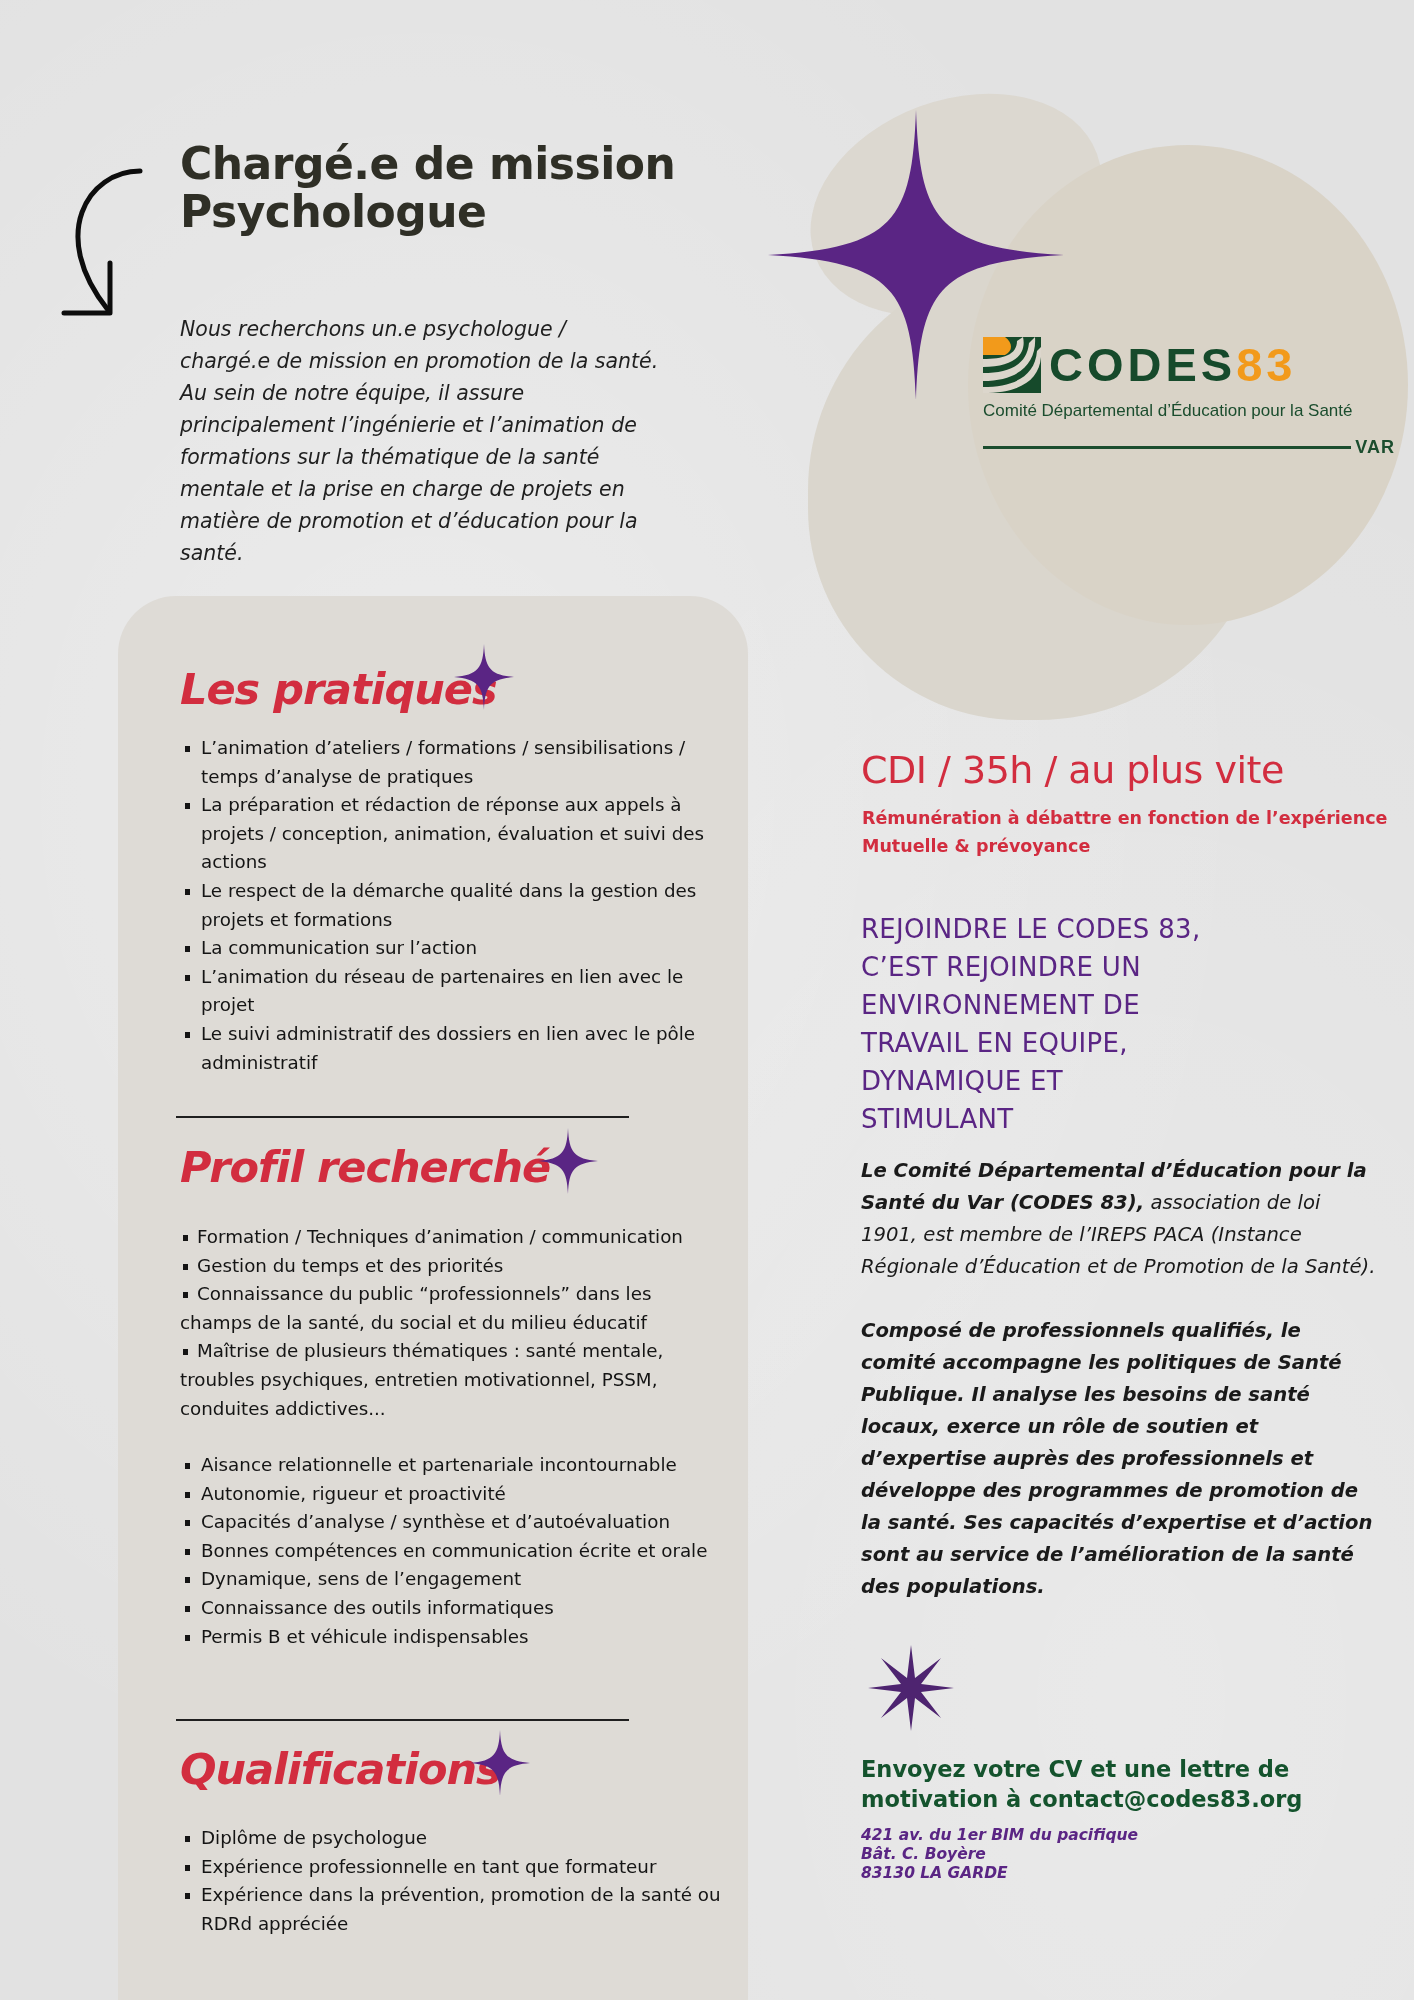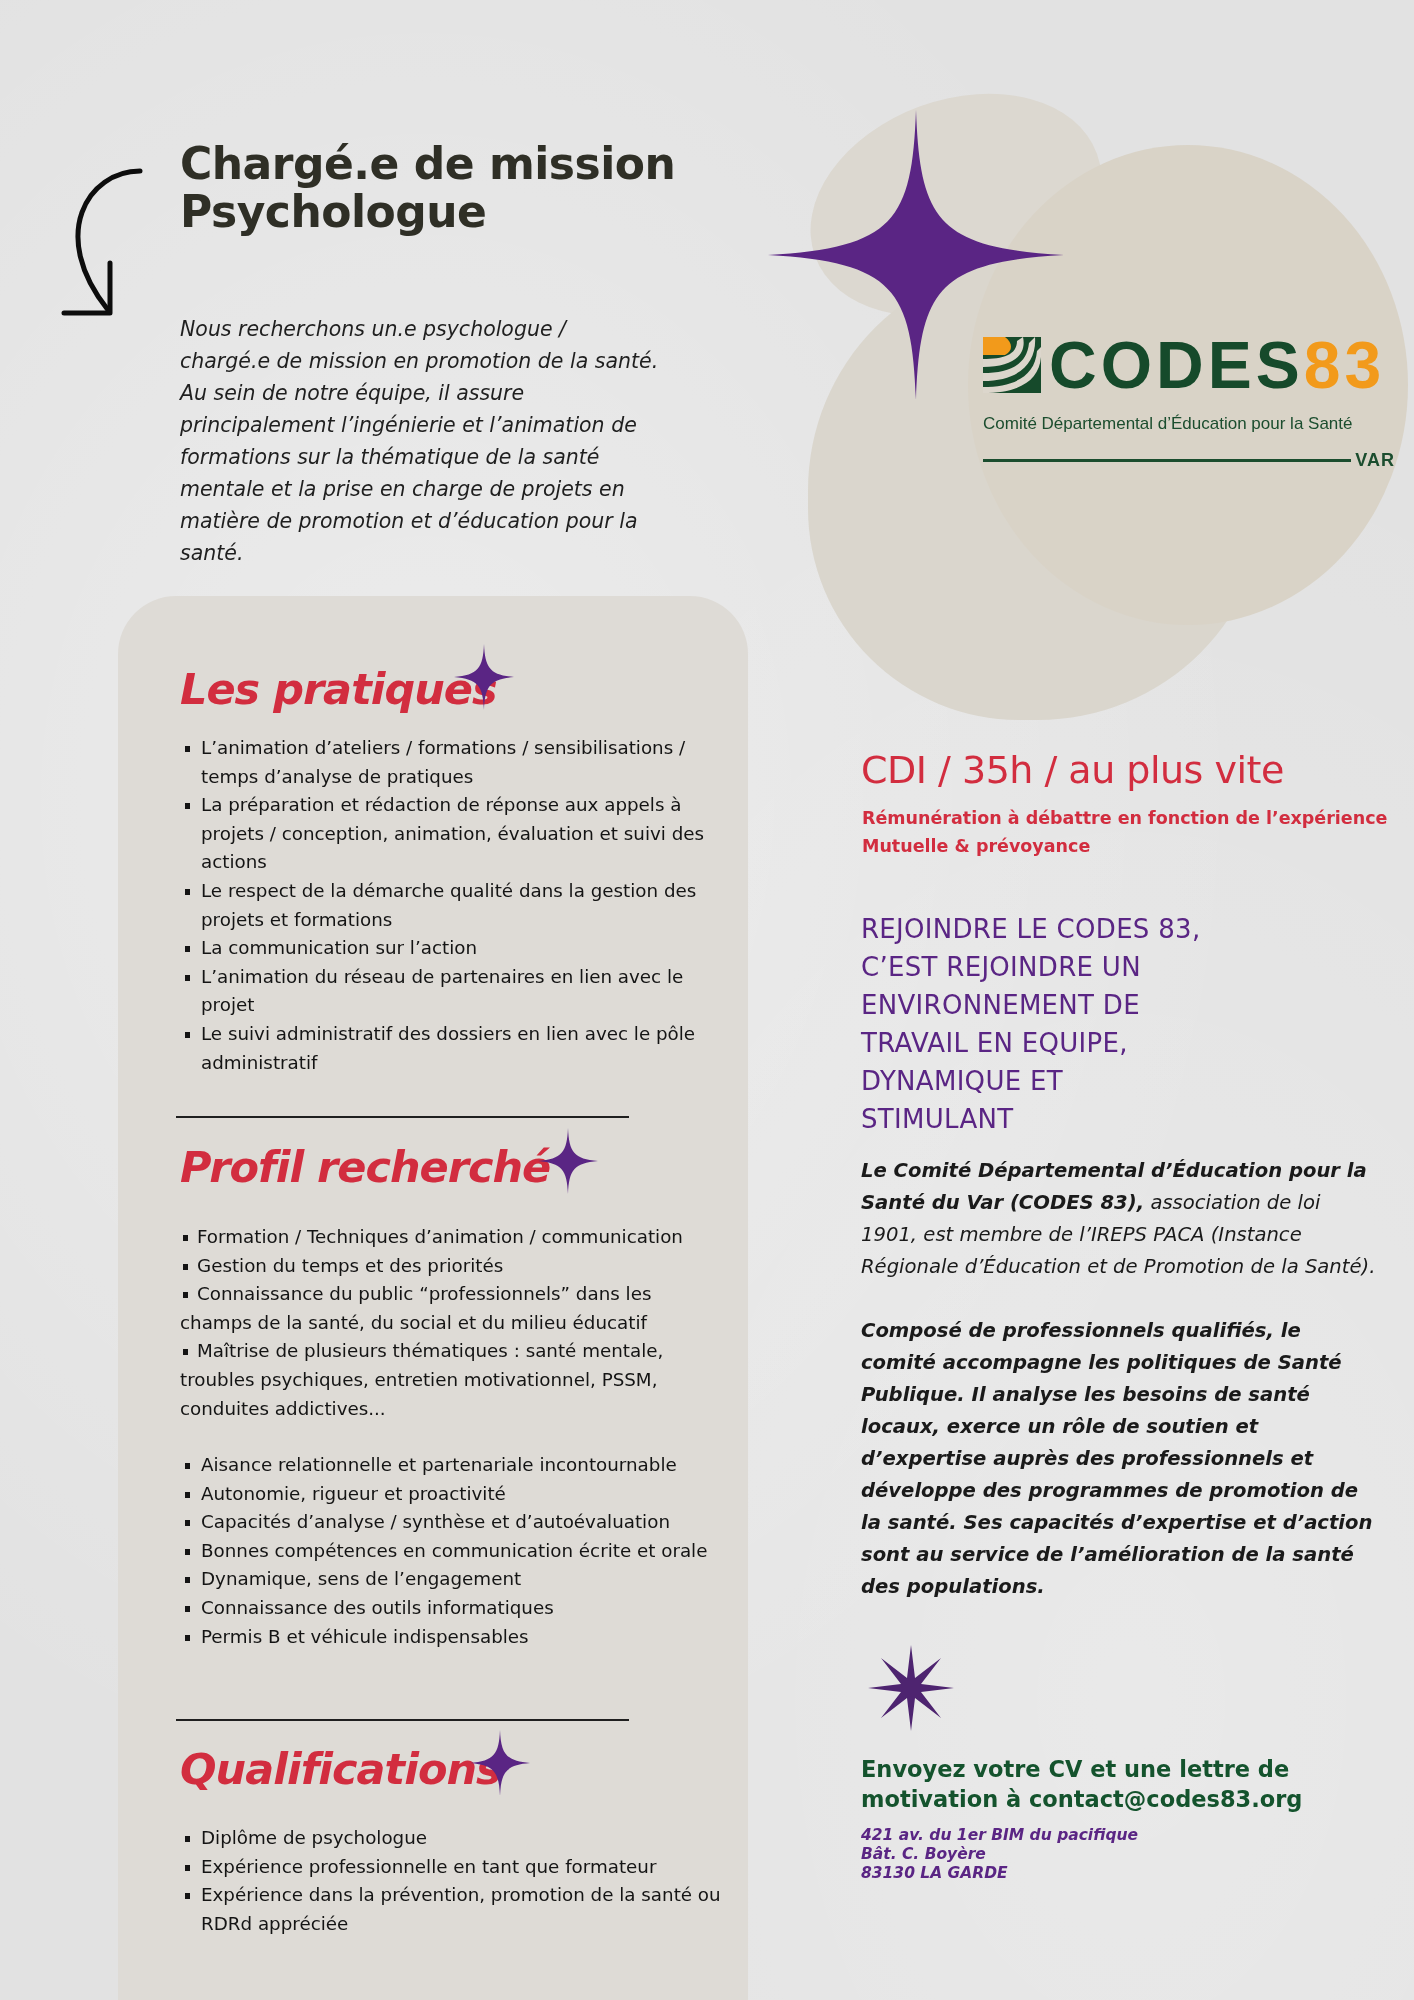--- a/index.html
+++ b/index.html
@@ -37,23 +37,23 @@
     font-size: 20.5px; line-height: 32px; color: #1f1f1f;
   }
 
   
   .big-star { position: absolute; left: 768px; top: 110px; width: 296px; height: 290px; }
 
   
   .logo { position: absolute; left: 983px; top: 333px; width: 412px; height: 112px; }
   .logo-row { display: flex; align-items: center; height: 64px; }
   .logo-mark { width: 58px; height: 56px; margin-right: 8px; }
-  .logo-word { font-family: "Liberation Sans", sans-serif; font-weight: bold; font-size: 66px; letter-spacing: 4px; line-height: 64px; color: #164a2b; }
+  .logo-word { font-family: "Liberation Sans", sans-serif; font-weight: bold; font-size: 47px; letter-spacing: 4px; line-height: 64px; color: #164a2b; }
   .logo-num { color: #f29a1b; }
-  .logo-sub { font-family: "Liberation Sans", sans-serif; font-size: 17px; color: #1b4d2e; margin-top: 17px; white-space: nowrap; }
+  .logo-sub { font-family: "Liberation Sans", sans-serif; font-size: 17px; color: #1b4d2e; margin-top: 4px; white-space: nowrap; }
   .logo-var-row { display: flex; align-items: center; margin-top: 16px; }
   .logo-line { flex: 1; height: 3px; background: #1b4d2e; margin-right: 4px; }
   .logo-var { font-family: "Liberation Sans", sans-serif; font-weight: bold; font-size: 18px; color: #1b4d2e; letter-spacing: 1px; }
 
   
   .card {
     position: absolute; left: 118px; top: 596px; width: 630px; height: 1460px;
     background: #dedbd6; border-radius: 58px;
   }
   .section-title {

